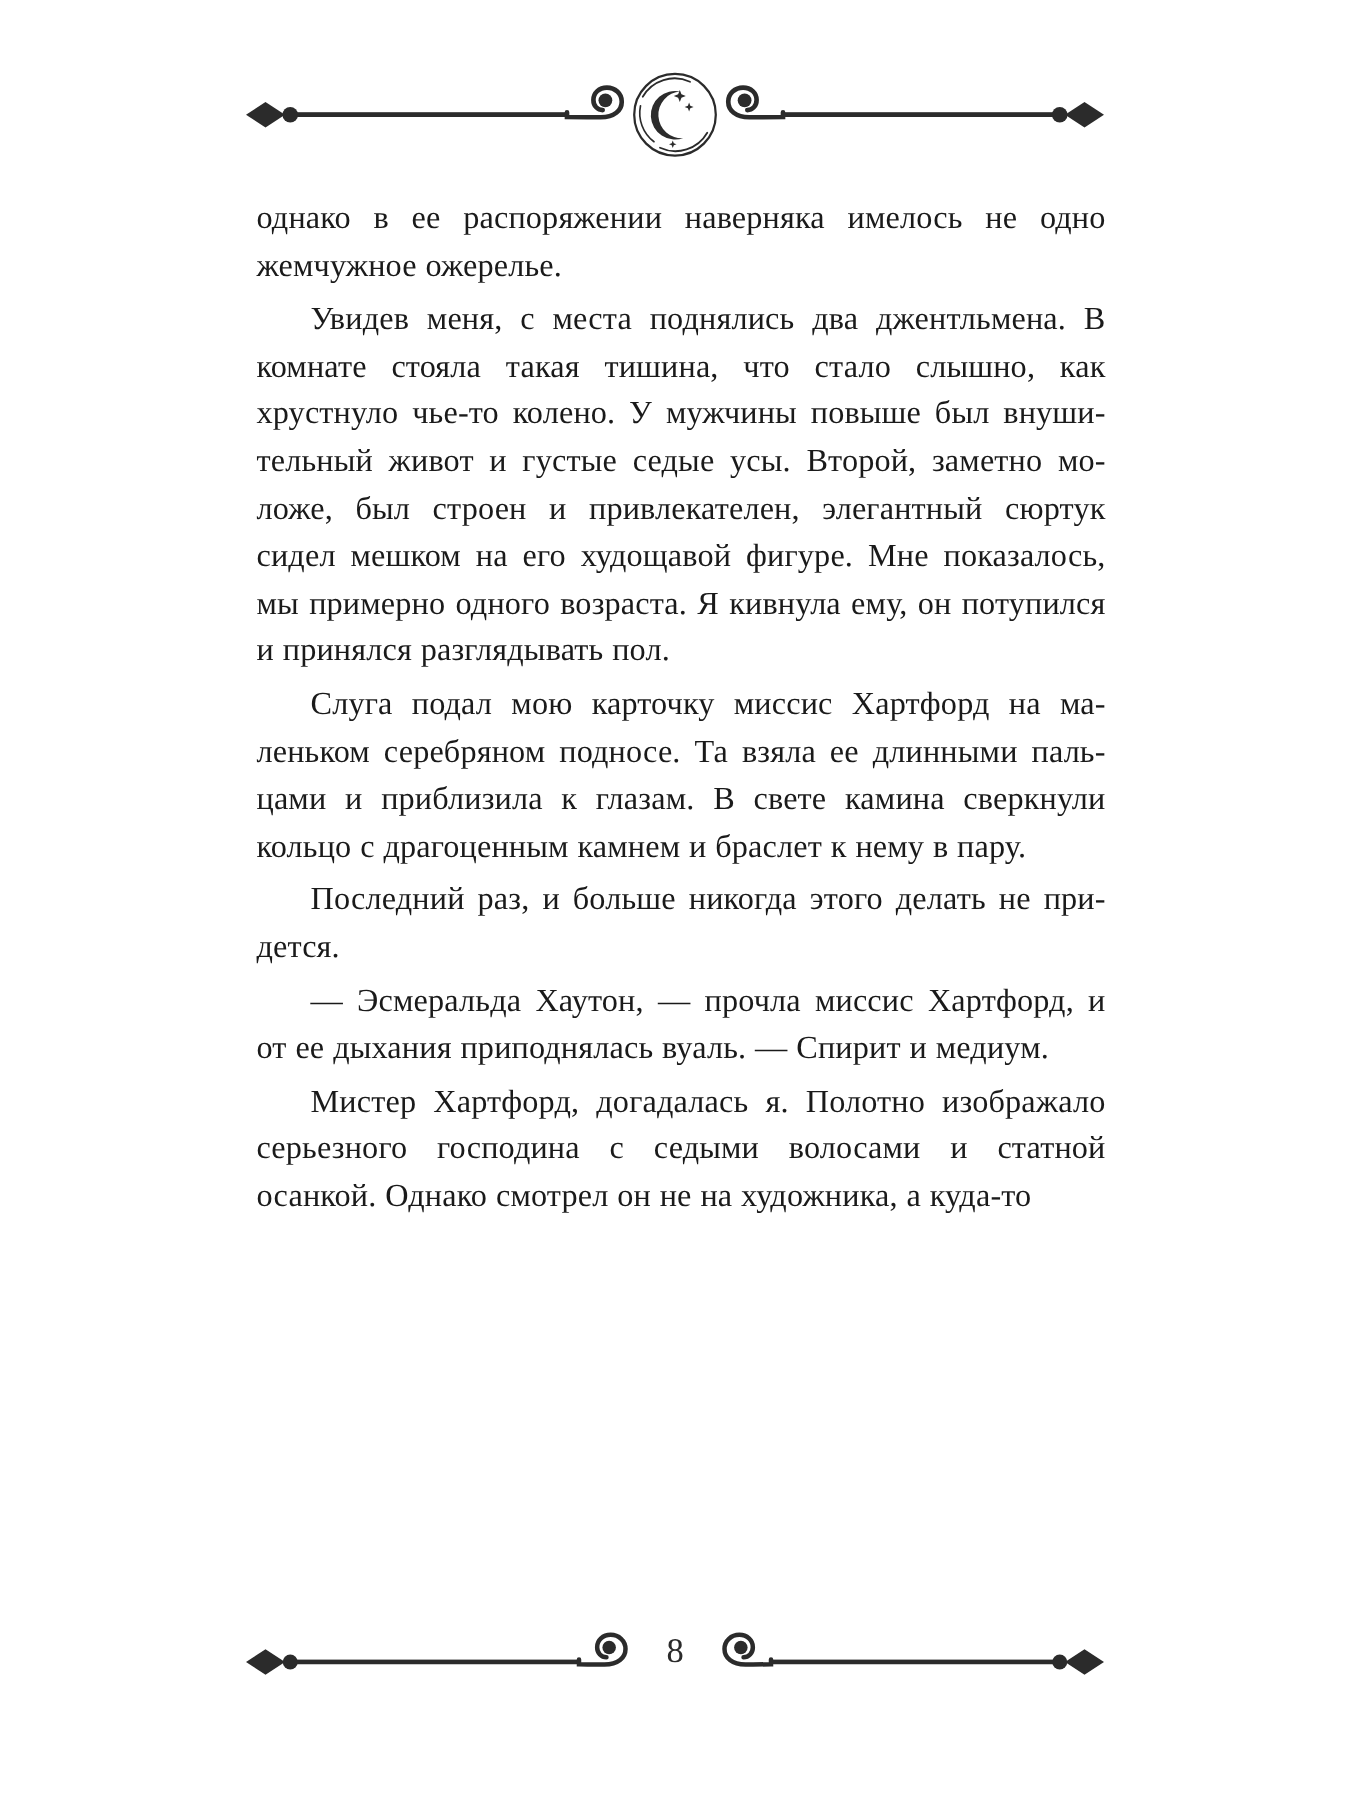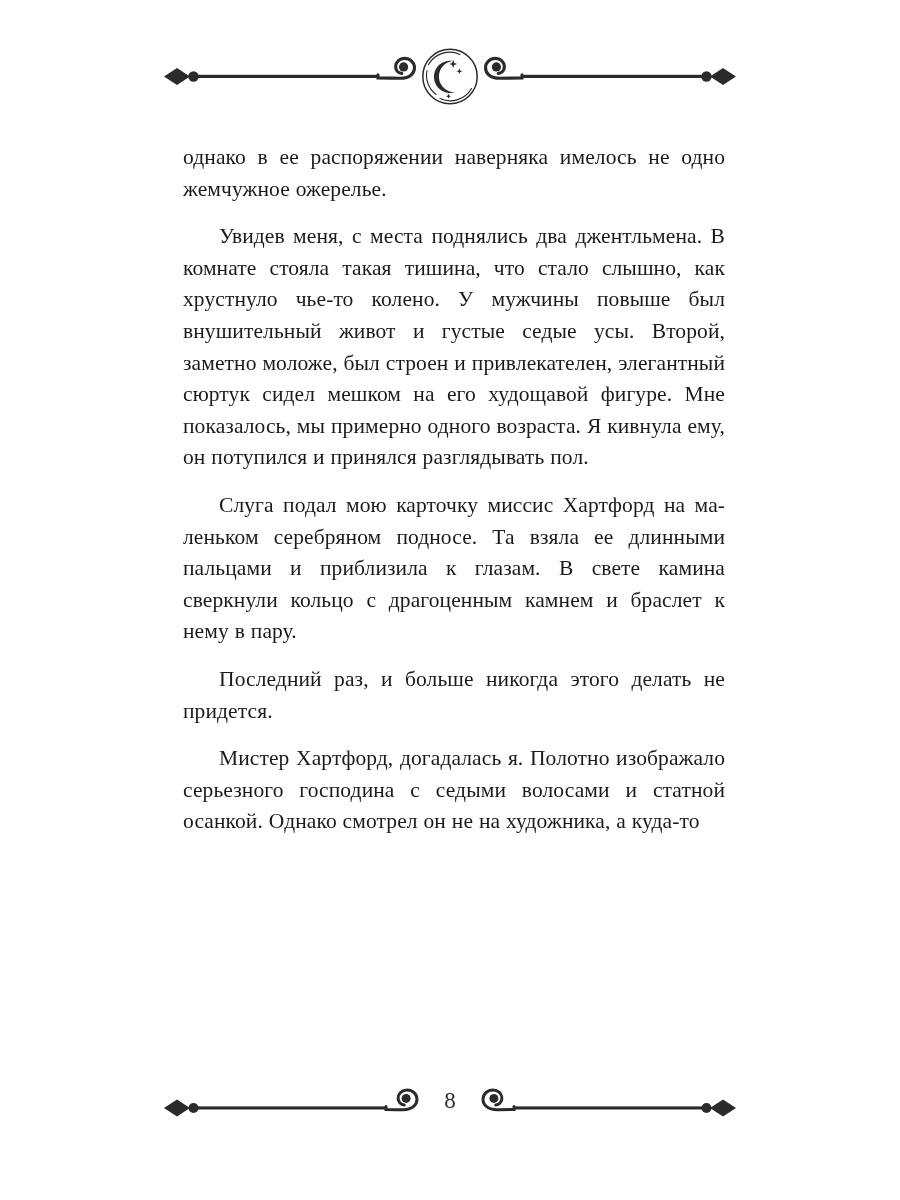--- a/index.html
+++ b/index.html
@@ -40,21 +40,21 @@
 
   
   .text-block {
     position: absolute;
     top: 126px;
     left: 167px;
     width: 574px;
   }
 
   .para {
-    margin: 16px;
+    margin: 4px;
     font-size: 21.5px;
     line-height: 31.6px;
     text-align: justify;
     text-justify: inter-word;
     text-indent: 36px;
     hyphens: manual;
     letter-spacing: 0.1px;
     word-spacing: 0.4px;
   }
   .para.no-indent {
@@ -143,20 +143,21 @@
         <circle cx="33.5" cy="28.5" r="5.2"></circle>
       </g>
     </g>
   </svg>
 
   <div class="text-block">
     <p class="para no-indent">однако в ее распоряжении наверняка имелось не одно жемчужное ожерелье.</p>
     <p class="para">Увидев меня, с места поднялись два джентльмена. В комнате стояла такая тишина, что стало слышно, как хрустнуло чье-то колено. У мужчины повыше был внуши­тельный живот и густые седые усы. Второй, заметно мо­ложе, был строен и привлекателен, элегантный сюртук сидел мешком на его худощавой фигуре. Мне показалось, мы примерно одного возраста. Я кивнула ему, он поту­пился и принялся разглядывать пол.</p>
     <p class="para">Слуга подал мою карточку миссис Хартфорд на ма­леньком серебряном подносе. Та взяла ее длинными паль­цами и приблизила к глазам. В свете камина сверкнули кольцо с драгоценным камнем и браслет к нему в пару.</p>
     <p class="para">Последний раз, и больше никогда этого делать не при­дется.</p>
+    <p class="para">— Эсмеральда Хаутон, — прочла миссис Хартфорд, и от ее дыхания приподнялась вуаль. — Спирит и медиум.</p>
     <p class="para">Мистер Хартфорд, догадалась я. Полотно изобража­ло серьезного господина с седыми волосами и статной осанкой. Однако смотрел он не на художника, а куда-то</p>
   </div>
 
   <div class="footer">
     <svg class="footer-ornament" viewBox="0 0 580 48" xmlns="http://www.w3.org/2000/svg" aria-hidden="true">
       <g fill="#2b2b2b" stroke="none">
 
         <g>
           <path d="M4 26 L17 17.5 L30 26 L17 34.5 Z"></path>
           <circle cx="33.5" cy="26" r="5"></circle>

